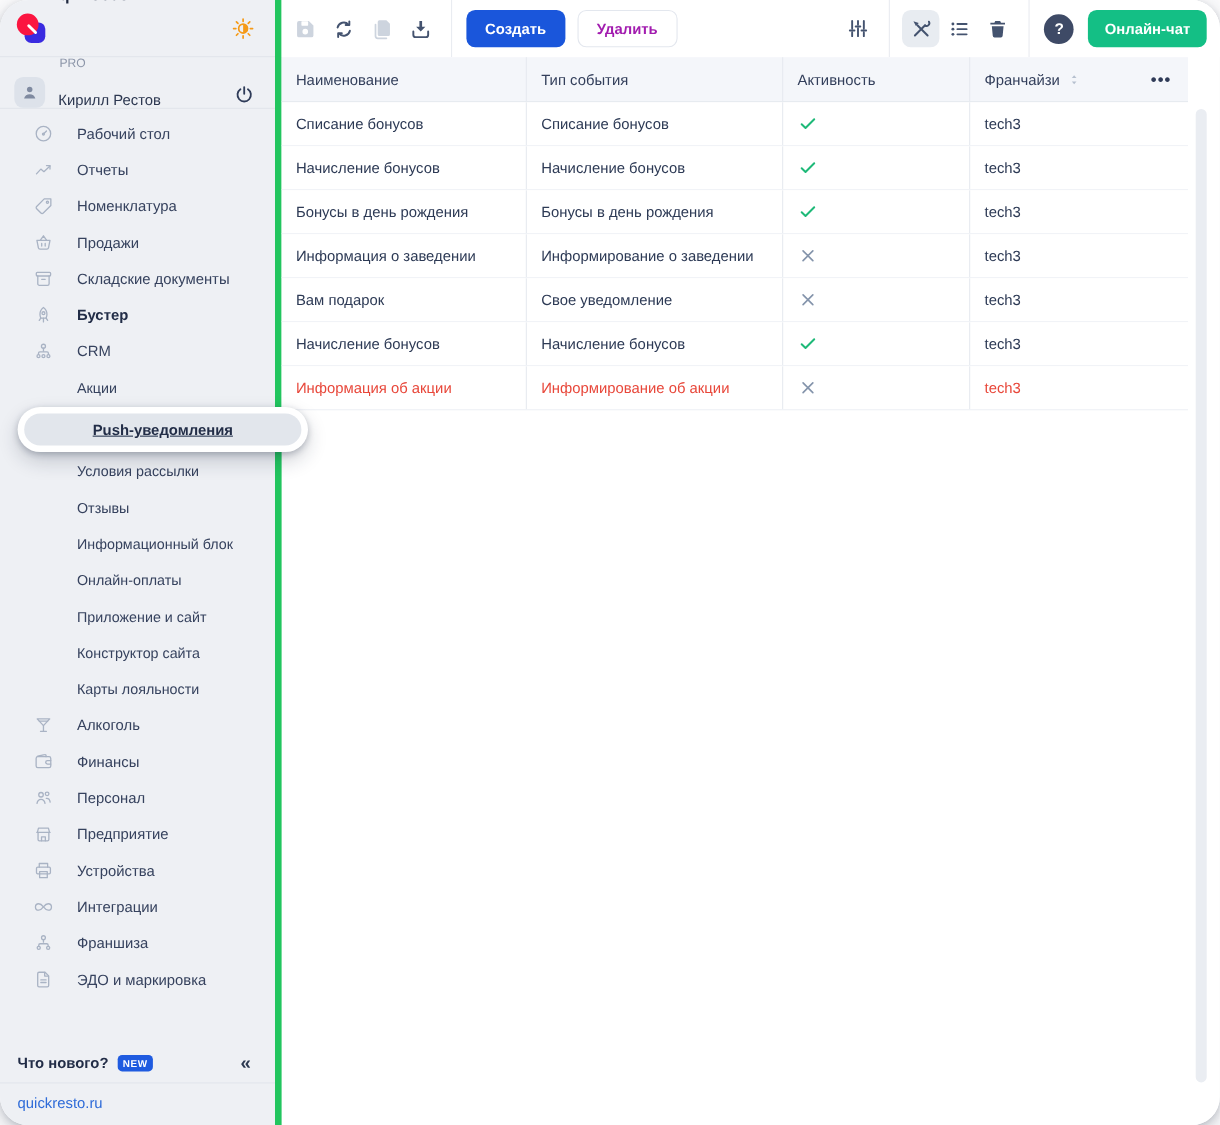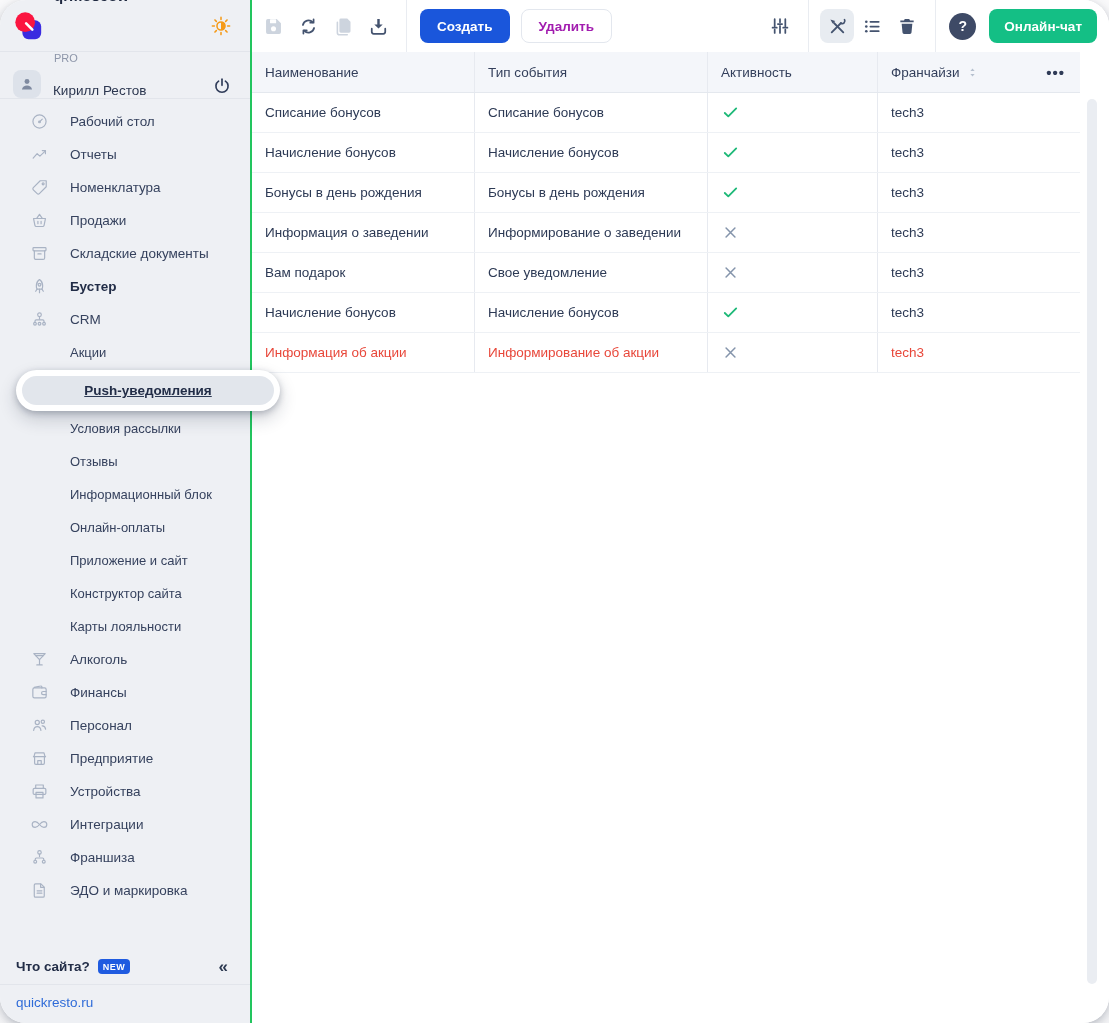--- a/index.html
+++ b/index.html
@@ -38,21 +38,21 @@
   .nav-pill { flex:1; height:29px; background:#e2e6ec; border-radius:15px; display:flex; align-items:center; justify-content:center;
     font-size:13.5px; font-weight:700; color:#222d47; }
 
   .sidebar-footer { flex:none; margin-top:auto; }
   .whats-new { display:flex; align-items:center; gap:8px; padding:5px 16px 8px; font-size:13.5px; font-weight:600; color:#222d47; }
   .badge { background:#1f5be0; color:#fff; font-size:9px; font-weight:700; padding:2.5px 5px; border-radius:4px; letter-spacing:.5px; }
   .collapse-btn { margin-left:auto; font-size:17px; font-weight:700; color:#2b3850; background:none; border:none; cursor:pointer; line-height:1; }
   .site-link { display:block; border-top:1px solid #e2e5eb; padding:10px 16px 13px; font-size:13.5px; color:#2e6bd8; text-decoration:none; }
 
   
-  .main { flex:1; position:relative; display:flex; flex-direction:column; background:#fff; border-left:2px solid #22c55e; }
+  .main { flex:1; position:relative; display:flex; flex-direction:column; background:#fff; border-left:6px solid #22c55e; }
 
   .toolbar { height:52px; flex:none; display:flex; align-items:center; padding:0 12px 0 4px; gap:1px; background:#fff; }
   .icon-btn { width:34px; height:34px; border:none; background:transparent; color:#44536f; display:flex; align-items:center; justify-content:center; border-radius:8px; cursor:pointer; padding:0; flex:none; }
   .icon-btn.disabled { color:#cdd4de; }
   .icon-btn.active { background:#e8ecf1; }
   .vdiv { width:1px; align-self:stretch; background:#e9ecf1; margin:0 10px; flex:none; }
   .btn-primary { height:34px; padding:0 17px; background:#1a56db; color:#fff; border:none; border-radius:8px; font-size:13.5px; font-weight:600; margin:0 10px 0 2px; cursor:pointer; font-family:inherit; }
   .btn-secondary { height:34px; padding:0 17px; background:#fff; color:#a21caf; border:1px solid #e3e7ee; border-radius:8px; font-size:13.5px; font-weight:600; cursor:default; font-family:inherit; }
   .spacer { flex:1; }
   .help-btn { width:27px; height:27px; border-radius:50%; background:#3e4a66; color:#fff; font-weight:700; font-size:14px; border:none; display:flex; align-items:center; justify-content:center; margin:0 12px 0 2px; cursor:pointer; flex:none; font-family:inherit; }
@@ -306,21 +306,21 @@
               <path d="M13.4 3.8V8h4.2"></path>
               <path d="M9 12.4h6M9 15.4h6"></path>
             </svg>
           </span>
           <span class="nav-label">ЭДО и маркировка</span>
         </div>
       </nav>
 
     <div class="sidebar-footer">
       <div class="whats-new">
-        <span>Что сайта?</span>
+        <span>Что нового?</span>
         <span class="badge">NEW</span>
         <button class="collapse-btn">
           <span>«</span>
         </button>
       </div>
       <a class="site-link">quickresto.ru</a>
     </div>
   </aside>
 
   <div class="main">

